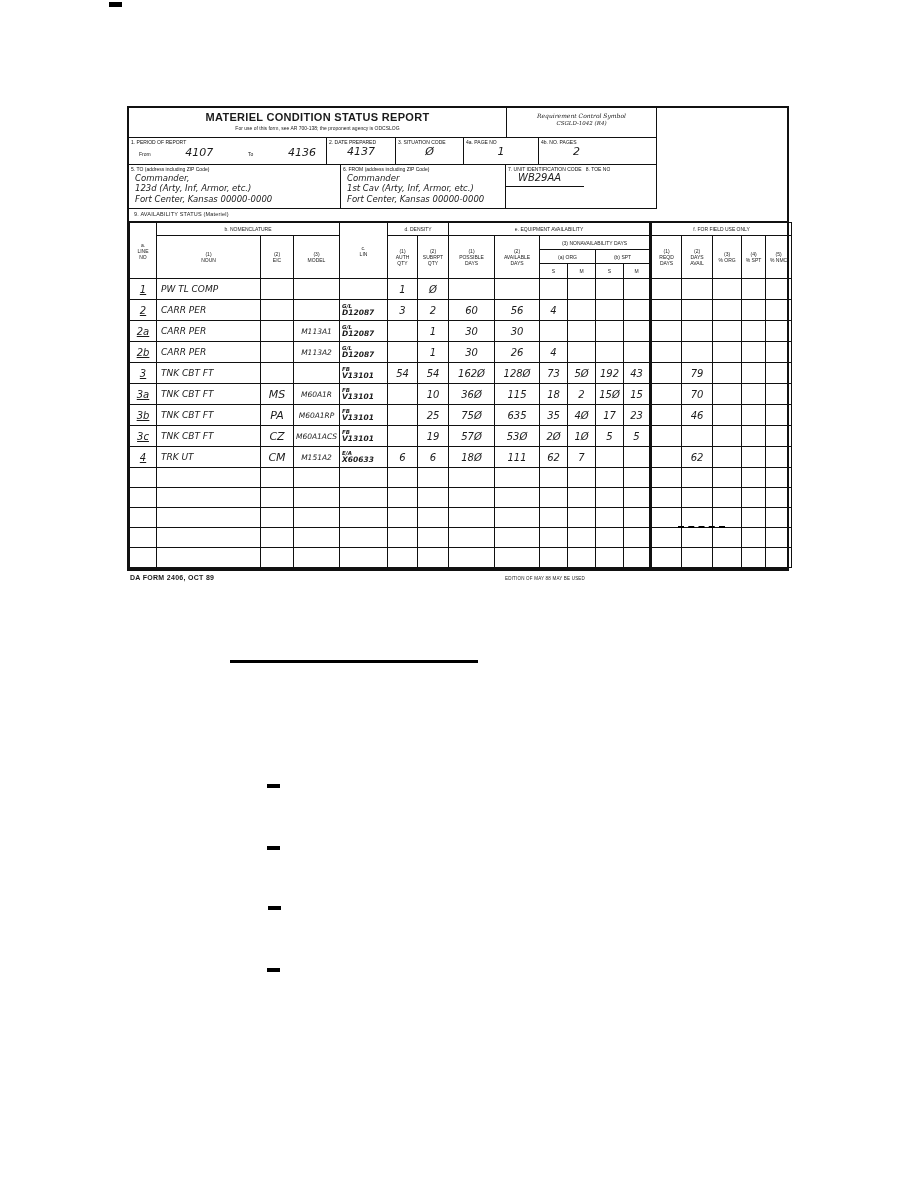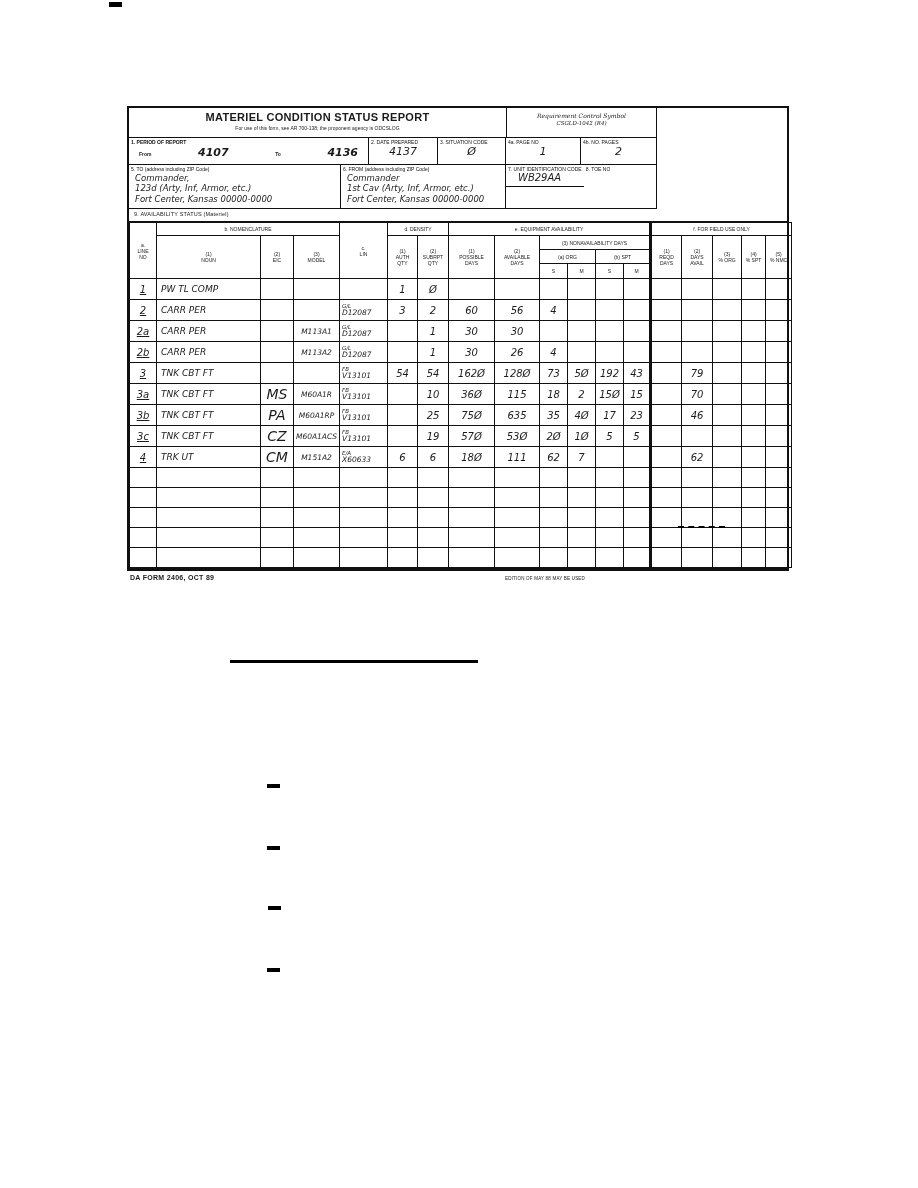--- a/index.html
+++ b/index.html
@@ -36,23 +36,23 @@
   
   table{border-collapse:collapse;table-layout:fixed;width:662px;}
   th,td{border:1px solid #111;box-sizing:border-box;padding:0;overflow:hidden;}
   thead th{font-size:5px;font-weight:normal;text-align:center;vertical-align:middle;
            line-height:1.2;white-space:pre-line;}
   tr.h-a{height:13px;} tr.h-b{height:14px;} tr.h-c{height:14px;} tr.h-d{height:15px;}
   tbody tr{height:21px;} tbody tr.blank-row{height:20px;}
   td{font-size:10px;text-align:center;vertical-align:middle;}
   td.col-noun{text-align:left;padding-left:4px;font-size:9px;white-space:nowrap;}
   td.col-line{text-decoration:underline;font-size:10px;}
-  td.col-eic{font-size:14px;}
+  td.col-eic{font-size:11px;}
   td.col-model{font-size:7.5px;}
-  td.col-lin{text-align:left;padding-left:2px;}
+  td.col-lin{text-align:left;padding-left:2px;font-weight:bold;}
   .lin-prefix{font-size:5.5px;line-height:1.1;}
   .lin-value{font-size:7.5px;line-height:1.1;}
   .fu-start{border-left:3px solid #111 !important;}
   
   .footer-left{position:absolute;left:130px;top:574px;font-size:7px;font-weight:bold;letter-spacing:.3px;}
   .footer-right{position:absolute;left:505px;top:576px;font-size:4.5px;letter-spacing:.2px;}
   .rule{position:absolute;left:230px;top:660px;width:248px;height:3px;background:#000;}
   .dash{position:absolute;width:13px;height:4px;background:#000;}
   .dash1{left:267px;top:784px;} .dash2{left:267px;top:846px;}
   .dash3{left:268px;top:906px;} .dash4{left:267px;top:968px;}
@@ -75,21 +75,21 @@
             <div class="title">MATERIEL CONDITION STATUS REPORT</div>
             <div class="subtitle">For use of this form, see AR 700-138; the proponent agency is ODCSLOG</div>
           </div>
           <div class="rcs-cell">
             <div class="rcs-label">Requirement Control Symbol</div>
             <div class="rcs-value">CSGLD-1042 (R4)</div>
           </div>
         </div>
 
         <div class="band2">
-          <div class="fcell" style="width:240px;font-weight:bold;">
+          <div class="fcell" style="width:198px;">
             <div class="flabel">1.   PERIOD OF REPORT</div>
             <div class="period-row">
               <span class="tiny">From</span>
               <span class="hw fval">4107</span>
               <span class="tiny">To</span>
               <span class="hw fval">4136</span>
             </div>
           </div>
           <div class="fcell" style="width:69px;">
             <div class="flabel">2.   DATE PREPARED</div>

